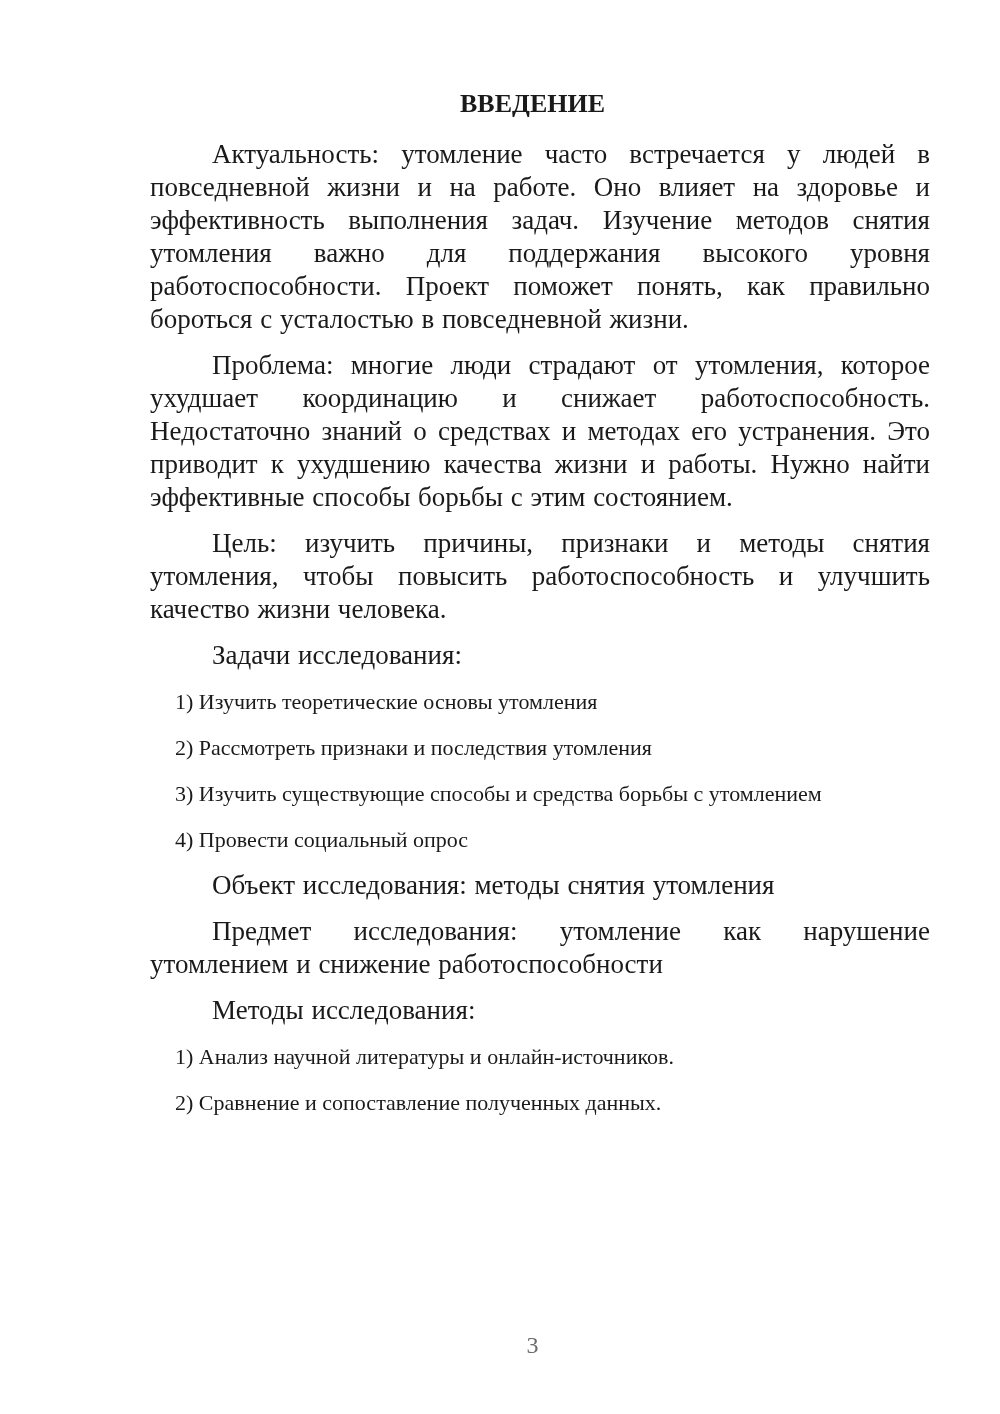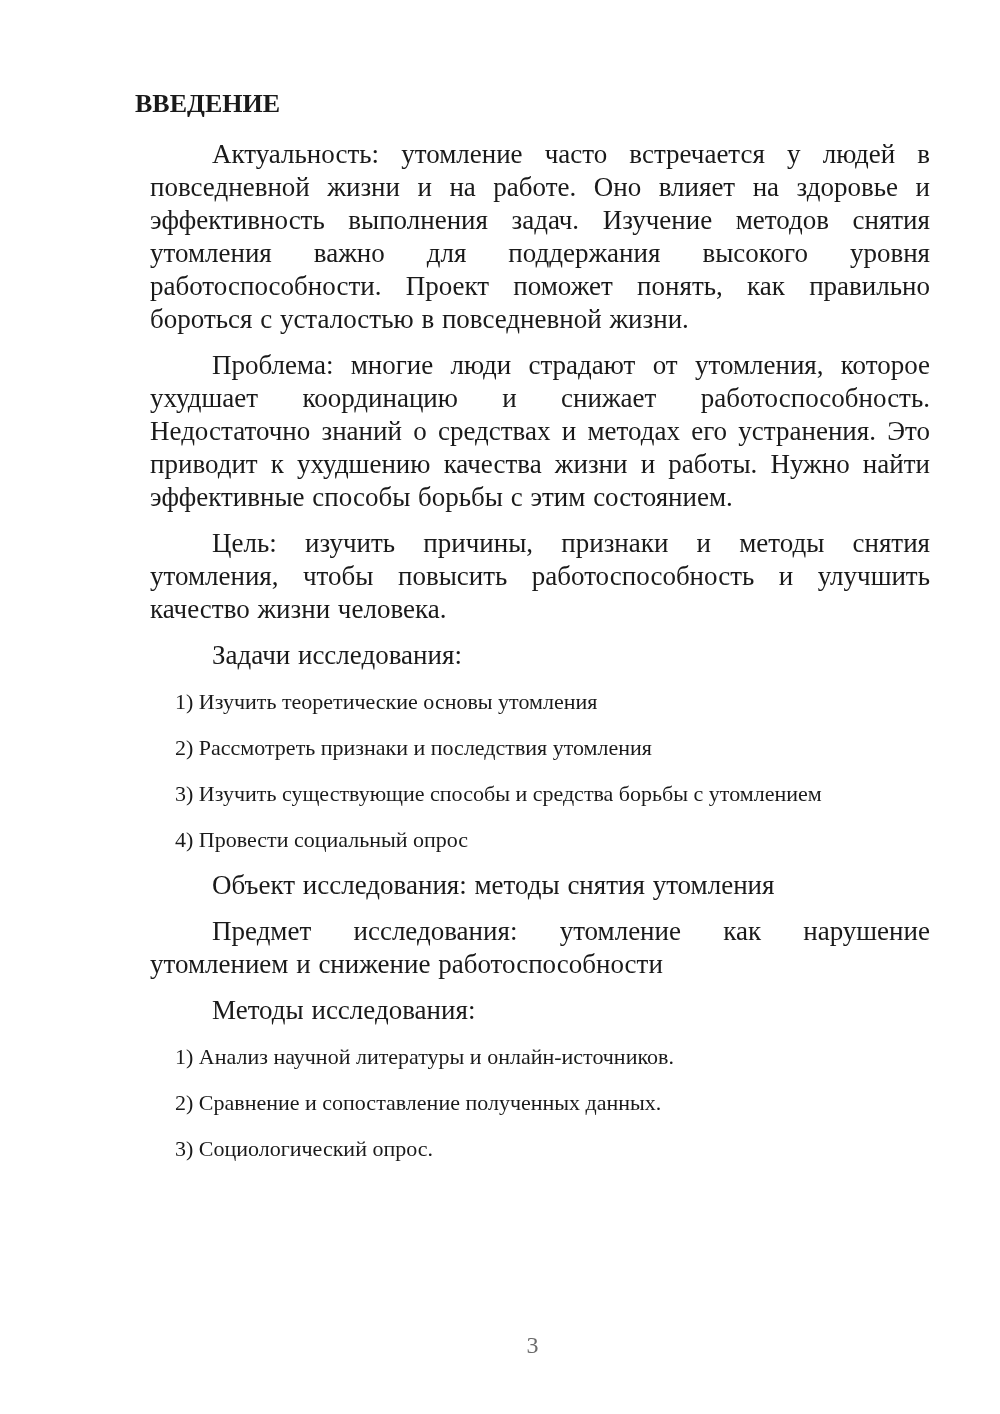--- a/index.html
+++ b/index.html
@@ -19,21 +19,21 @@
     box-sizing: border-box;
     width: 1000px;
     height: 1414px;
     padding: 84px 70px 0 135px;
     background: #ffffff;
   }
   .title {
     font-size: 26px;
     font-weight: bold;
     line-height: 40px;
-    text-align: left;
+    text-align: center;
     margin: 0 0 14px 0;
   }
   .para {
     font-size: 27px;
     line-height: 33px;
     text-align: justify;
     text-align-last: left;
     text-indent: 62px;
     margin: 0 0 13px 15px;
     word-spacing: 1px;
@@ -86,17 +86,16 @@
 
   <p class="para">Предмет исследования: утомление как нарушение утомлением и снижение работоспособности</p>
 
 
   <p class="para">Методы исследования:</p>
 
   <p class="list-item">1) Анализ научной литературы и онлайн-источников.</p>
 
   <p class="list-item">2) Сравнение и сопоставление полученных данных.</p>
 
-  <p class="list-item">3) Социологический опрос.</p>
 
   <div class="page-number">3</div>
 
 </div>
 
 </body></html>

